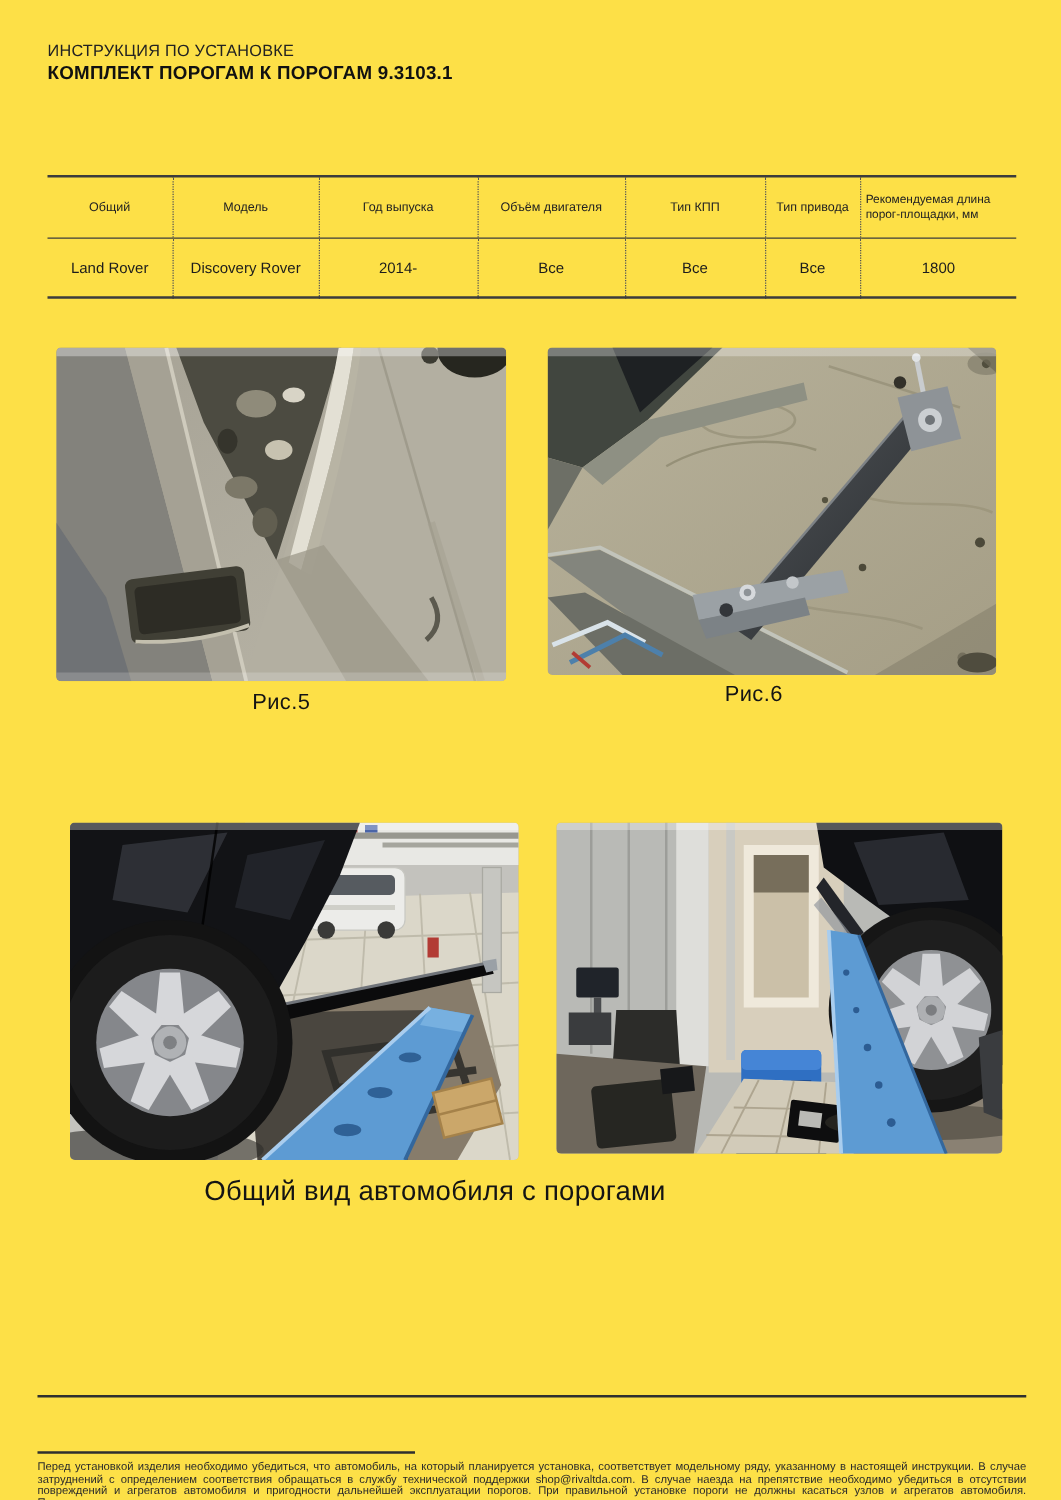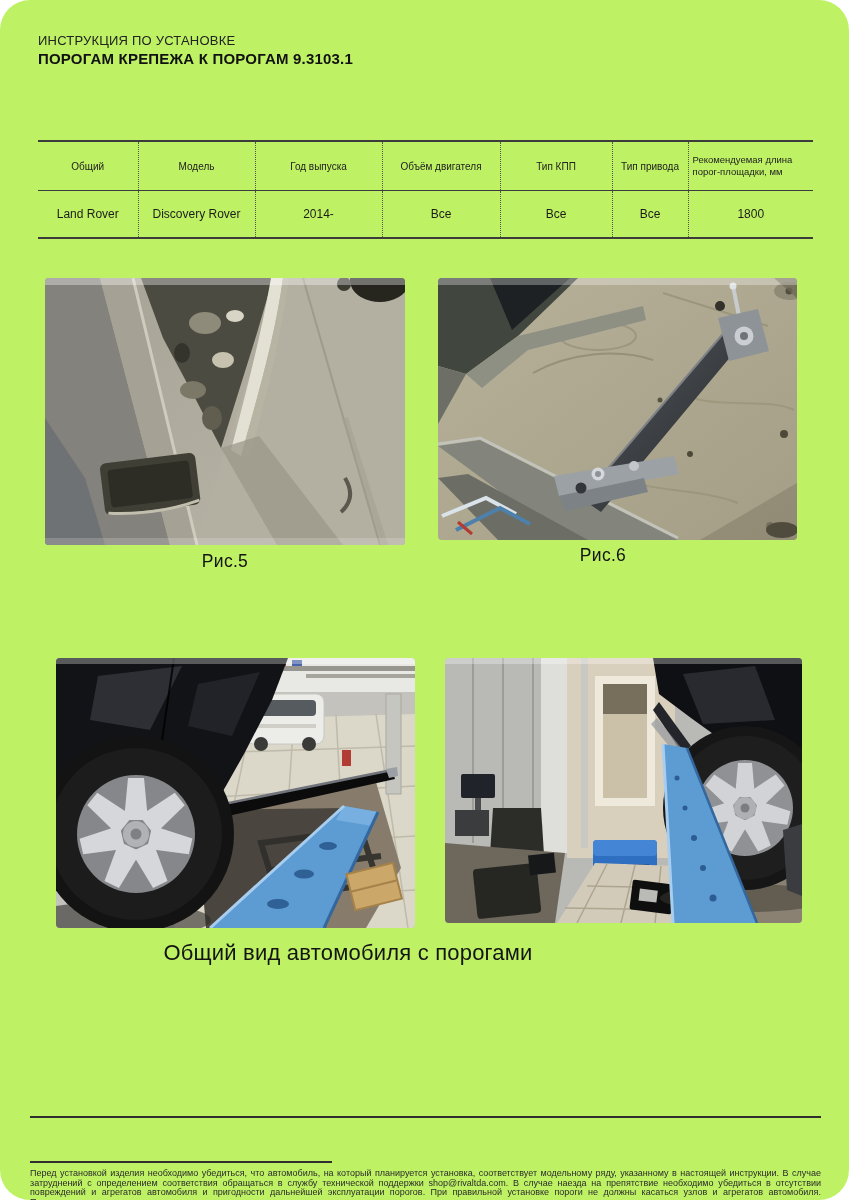--- a/index.html
+++ b/index.html
@@ -1,24 +1,23 @@
 <!DOCTYPE html>
 <html><head>
 <meta charset="utf-8">
 <style>
   html, body { margin: 0; padding: 0; background: #ffffff; }
   .page {
     position: relative;
     width: 849px;
     height: 1200px;
-    background: #bef264;
+    background: #fde047;
     font-family: "Liberation Sans", sans-serif;
     color: #1f1f1f;
     overflow: hidden;
-    border-radius: 30px;
   }
   
   .title1 {
     position: absolute; left: 38px; top: 33px;
     font-size: 13px; color: #222; letter-spacing: 0.2px;
   }
   .title2 {
     position: absolute; left: 38px; top: 50px;
     font-size: 15px; font-weight: 700; color: #111; letter-spacing: 0.2px;
   }
@@ -92,21 +91,21 @@
     position: absolute; left: 30px; top: 1161px;
     width: 302px; height: 2px; background: #2f2f2f;
   }
 </style>
 </head>
 <body>
 
 <div class="page">
 
   <div class="title1">ИНСТРУКЦИЯ ПО УСТАНОВКЕ</div>
-  <div class="title2">ПОРОГАМ КРЕПЕЖА К ПОРОГАМ 9.3103.1</div>
+  <div class="title2">КОМПЛЕКТ ПОРОГАМ К ПОРОГАМ 9.3103.1</div>
 
   <div class="spec-table-wrap">
     <table class="spec">
       <colgroup>
         <col style="width:100px">
           <col style="width:117px">
           <col style="width:127px">
         <col style="width:118px">
           <col style="width:112px">
           <col style="width:76px">

